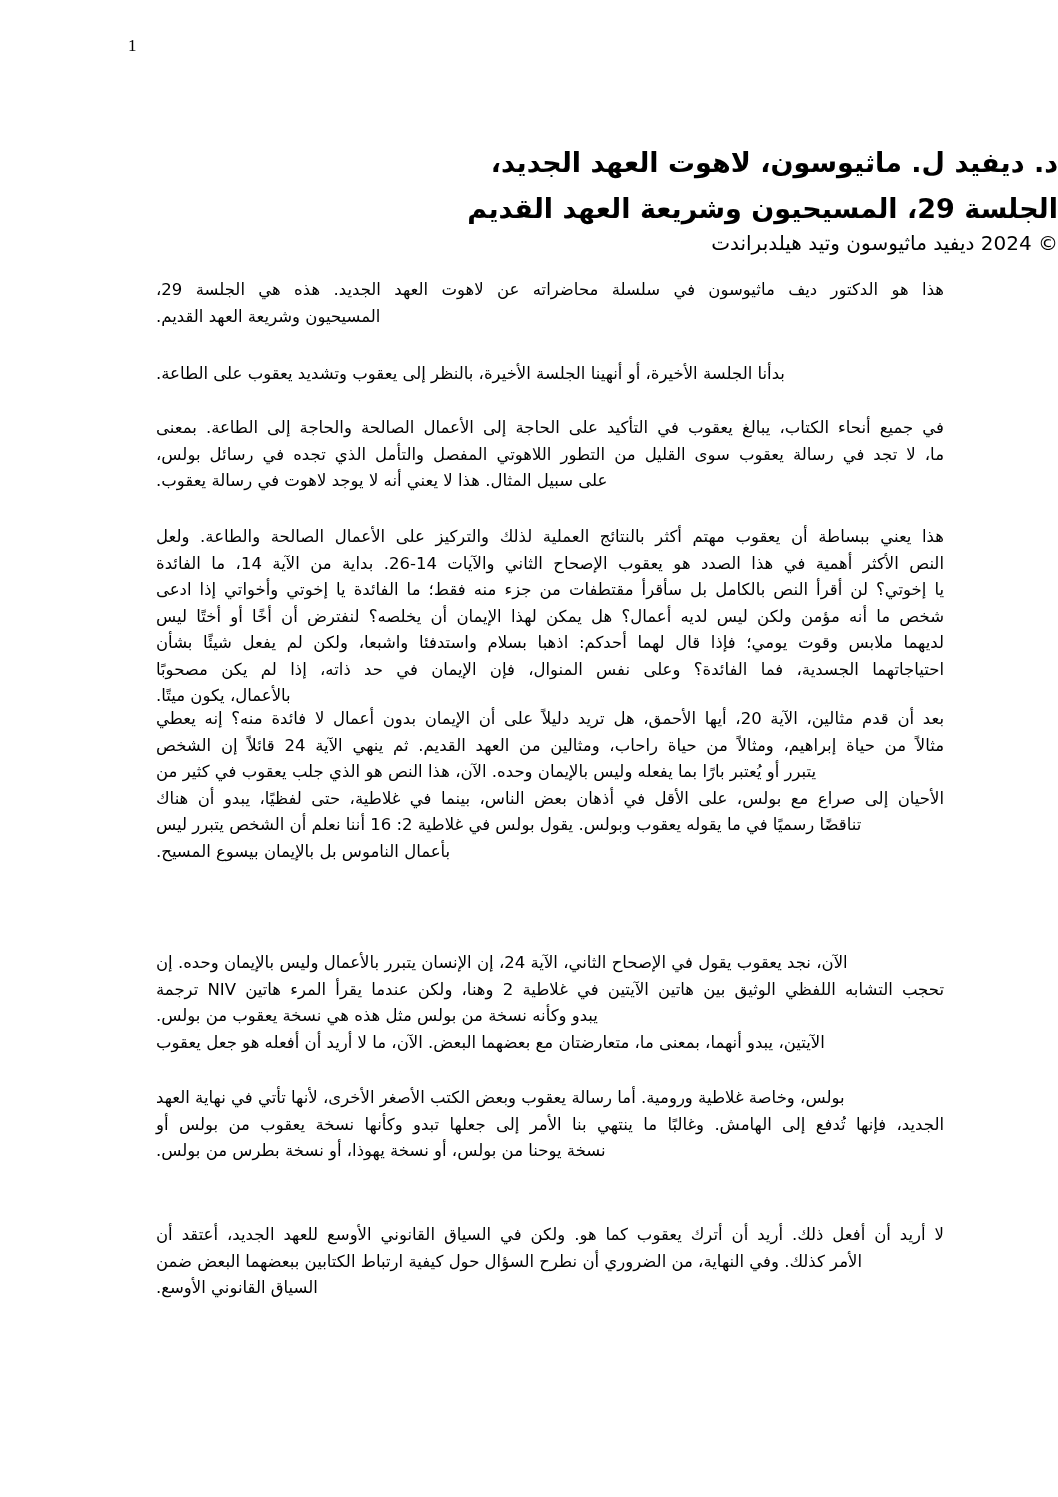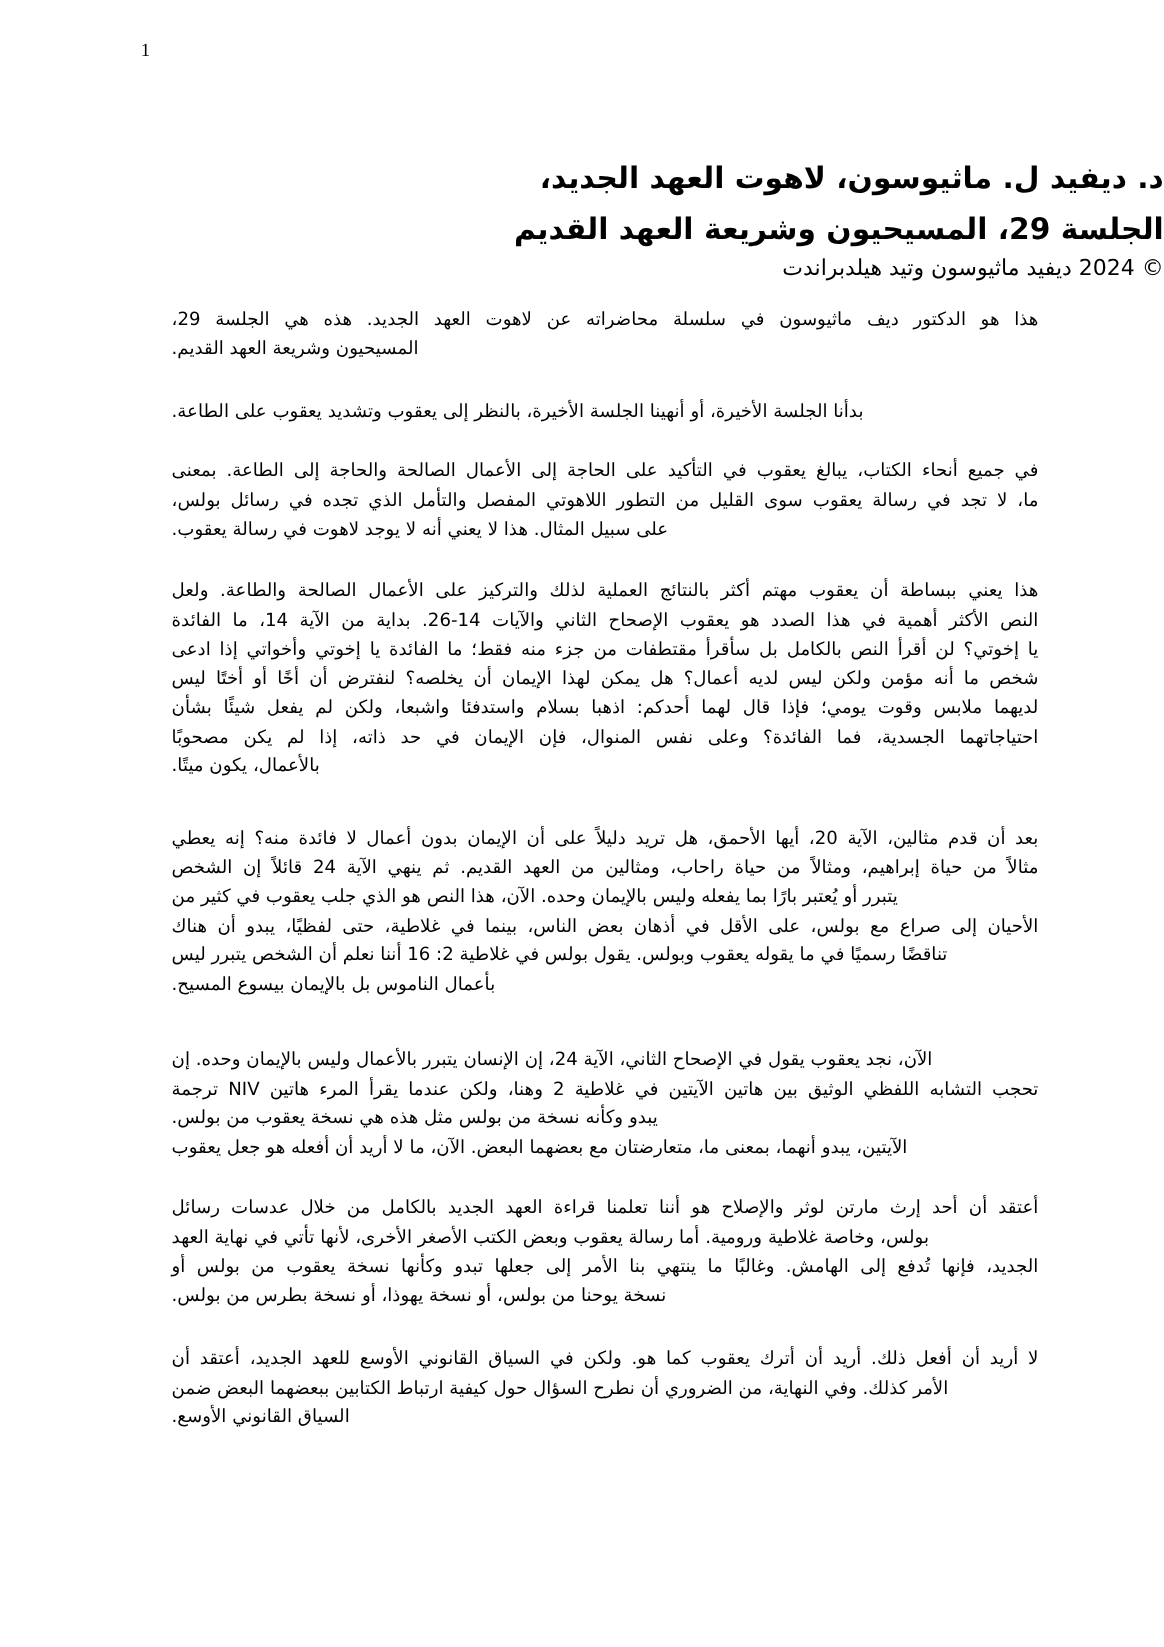--- a/index.html
+++ b/index.html
@@ -41,38 +41,37 @@
 <div class="para" style="top:524px">
   <div class="line justify">هذا يعني ببساطة أن يعقوب مهتم أكثر بالنتائج العملية لذلك والتركيز على الأعمال الصالحة والطاعة. ولعل</div>
   <div class="line justify">النص الأكثر أهمية في هذا الصدد هو يعقوب الإصحاح الثاني والآيات 14-26. بداية من الآية 14، ما الفائدة</div>
   <div class="line justify">يا إخوتي؟ لن أقرأ النص بالكامل بل سأقرأ مقتطفات من جزء منه فقط؛ ما الفائدة يا إخوتي وأخواتي إذا ادعى</div>
   <div class="line justify">شخص ما أنه مؤمن ولكن ليس لديه أعمال؟ هل يمكن لهذا الإيمان أن يخلصه؟ لنفترض أن أخًا أو أختًا ليس</div>
   <div class="line justify">لديهما ملابس وقوت يومي؛ فإذا قال لهما أحدكم: اذهبا بسلام واستدفئا واشبعا، ولكن لم يفعل شيئًا بشأن</div>
   <div class="line justify">احتياجاتهما الجسدية، فما الفائدة؟ وعلى نفس المنوال، فإن الإيمان في حد ذاته، إذا لم يكن مصحوبًا</div>
   <div class="line">بالأعمال، يكون ميتًا.</div>
 </div>
 
-<div class="para" style="top:749px">
+<div class="para" style="top:706px">
   <div class="line justify">بعد أن قدم مثالين، الآية 20، أيها الأحمق، هل تريد دليلاً على أن الإيمان بدون أعمال لا فائدة منه؟ إنه يعطي</div>
   <div class="line justify">مثالاً من حياة إبراهيم، ومثالاً من حياة راحاب، ومثالين من العهد القديم. ثم ينهي الآية 24 قائلاً إن الشخص</div>
   <div class="line">يتبرر أو يُعتبر بارًا بما يفعله وليس بالإيمان وحده. الآن، هذا النص هو الذي جلب يعقوب في كثير من</div>
   <div class="line justify">الأحيان إلى صراع مع بولس، على الأقل في أذهان بعض الناس، بينما في غلاطية، حتى لفظيًا، يبدو أن هناك</div>
   <div class="line">تناقضًا رسميًا في ما يقوله يعقوب وبولس. يقول بولس في غلاطية 2: 16 أننا نعلم أن الشخص يتبرر ليس</div>
   <div class="line">بأعمال الناموس بل بالإيمان بيسوع المسيح.</div>
 </div>
 
 <div class="para" style="top:950px">
   <div class="line">الآن، نجد يعقوب يقول في الإصحاح الثاني، الآية 24، إن الإنسان يتبرر بالأعمال وليس بالإيمان وحده. إن</div>
   <div class="line justify">تحجب التشابه اللفظي الوثيق بين هاتين الآيتين في غلاطية 2 وهنا، ولكن عندما يقرأ المرء هاتين NIV ترجمة</div>
   <div class="line">يبدو وكأنه نسخة من بولس مثل هذه هي نسخة يعقوب من بولس.</div>
   <div class="line">الآيتين، يبدو أنهما، بمعنى ما، متعارضتان مع بعضهما البعض. الآن، ما لا أريد أن أفعله هو جعل يعقوب</div>
 </div>
 
 <div class="para" style="top:1085px">
-  <div class="line justify">أعتقد أن أحد إرث مارتن لوثر والإصلاح هو أننا تعلمنا قراءة العهد الجديد بالكامل من خلال عدسات رسائل</div>
   <div class="line">بولس، وخاصة غلاطية ورومية. أما رسالة يعقوب وبعض الكتب الأصغر الأخرى، لأنها تأتي في نهاية العهد</div>
   <div class="line justify">الجديد، فإنها تُدفع إلى الهامش. وغالبًا ما ينتهي بنا الأمر إلى جعلها تبدو وكأنها نسخة يعقوب من بولس أو</div>
   <div class="line">نسخة يوحنا من بولس، أو نسخة يهوذا، أو نسخة بطرس من بولس.</div>
 </div>
 
 <div class="para" style="top:1222px">
   <div class="line justify">لا أريد أن أفعل ذلك. أريد أن أترك يعقوب كما هو. ولكن في السياق القانوني الأوسع للعهد الجديد، أعتقد أن</div>
   <div class="line">الأمر كذلك. وفي النهاية، من الضروري أن نطرح السؤال حول كيفية ارتباط الكتابين ببعضهما البعض ضمن</div>
   <div class="line">السياق القانوني الأوسع.</div>
 </div>

